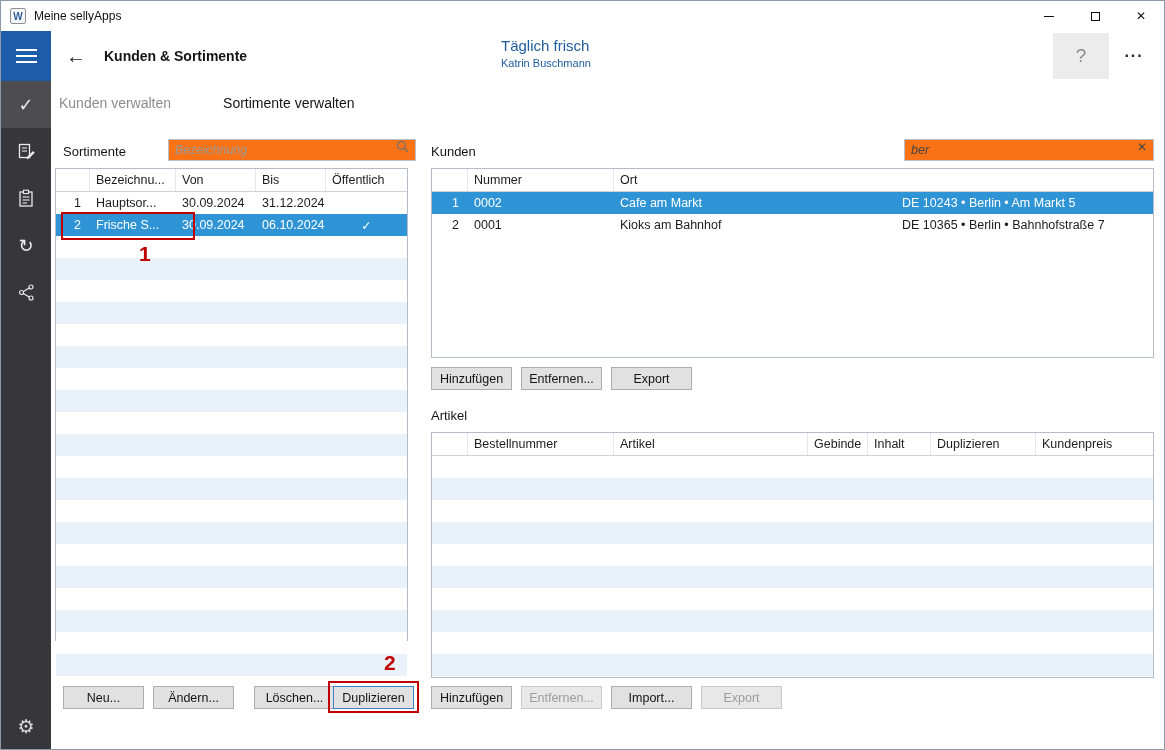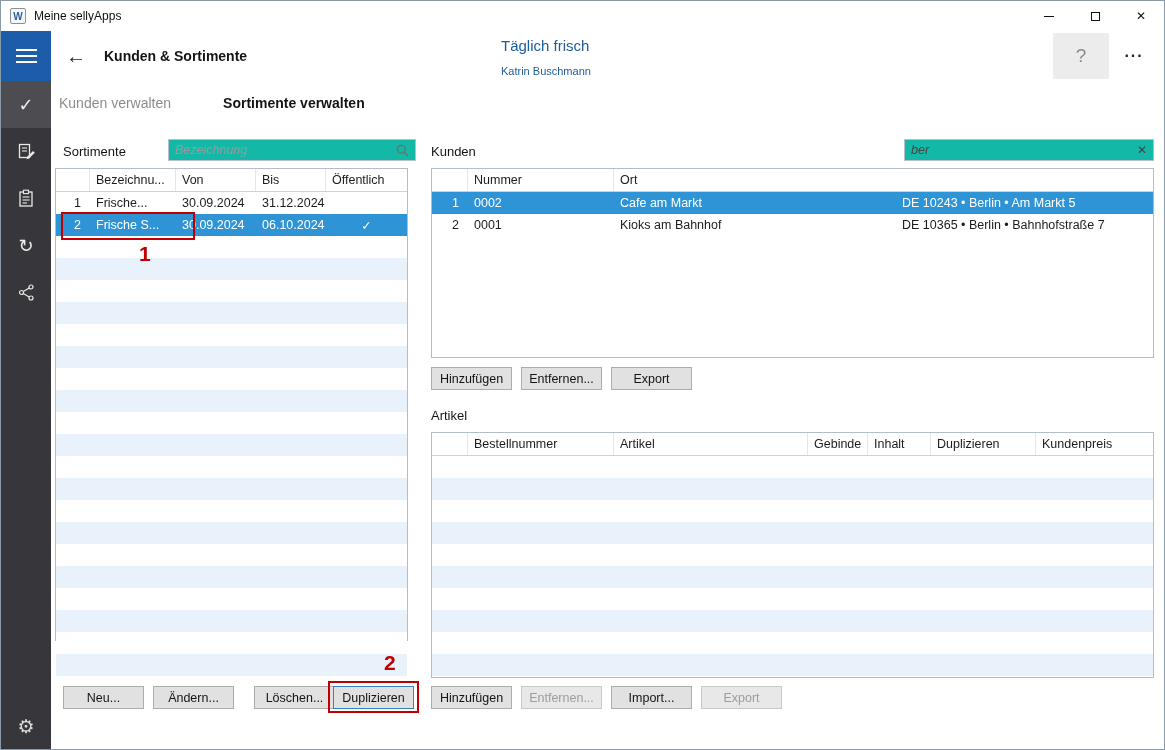--- a/index.html
+++ b/index.html
@@ -18,39 +18,39 @@
   .glyph-close{font-size:12px;line-height:1}
 
   
   .header{position:absolute;top:30px;left:0;right:0;height:50px;background:#fff}
   .hamburger{position:absolute;left:0;top:0;width:50px;height:50px;background:#1d5ca8;display:flex;flex-direction:column;align-items:center;justify-content:center;gap:4px}
   .hamburger i{display:block;width:21px;height:2px;background:#fff}
   .back-btn{position:absolute;left:58px;top:0;width:34px;height:50px;display:flex;align-items:center;justify-content:center;font-size:20px;color:#1a1a1a}
   .page-title{position:absolute;left:103px;top:0;height:50px;display:flex;align-items:center;font-size:14px;font-weight:700;color:#141414}
   .context{position:absolute;left:500px;top:6px;width:310px;text-align:left}
   .context-title{font-size:15px;color:#1d5c9e}
-  .context-sub{font-size:11px;color:#1d5c9e;margin-top:11px}
+  .context-sub{font-size:11px;color:#1d5c9e;margin-top:3px}
   .help-btn{position:absolute;right:55px;top:2px;width:56px;height:46px;background:#ececec;display:flex;align-items:center;justify-content:center;font-size:19px;color:#8a8a8a}
   .more-btn{position:absolute;right:10px;top:0;width:40px;height:50px;display:flex;align-items:center;justify-content:center;font-size:16px;font-weight:bold;color:#222;letter-spacing:1px}
 
   
   .sidebar{position:absolute;left:0;top:80px;width:50px;bottom:0;background:#37373b;display:flex;flex-direction:column}
   .nav-item{height:47px;display:flex;align-items:center;justify-content:center;color:#ececec}
   .nav-item.selected{background:#4c4c51}
   .nav-glyph{font-size:18px;line-height:1}
   .nav-gear{margin-top:auto;height:46px;display:flex;align-items:center;justify-content:center;color:#d9d9d9;font-size:19px}
 
   
   .content{position:absolute;left:50px;top:80px;right:0;bottom:0;background:#fff}
   .tabs{position:absolute;left:8px;top:0;height:44px;display:flex;align-items:center;gap:52px}
   .tab{font-size:14px;color:#8c8c8c}
-  .tab.active{color:#141414;font-weight:700}
+  .tab.active{color:#141414;font-weight:400}
 
   .panel-label{position:absolute;font-size:13px;color:#141414}
-  .searchbox{position:absolute;height:22px;background:#14b8a6;border:1px solid #b6c0ca;display:flex;align-items:center;padding:0 6px 0 4px}
+  .searchbox{position:absolute;height:22px;background:#f97316;border:1px solid #b6c0ca;display:flex;padding:0 6px 0 4px}
   .searchbox input{flex:1;min-width:0;border:0;outline:0;background:transparent;font-family:"Liberation Sans",sans-serif;font-size:12.5px;font-style:italic;color:#444;padding:0 2px}
   .searchbox input::placeholder{font-style:italic;color:#9a9a9a}
   .search-icon{flex:0 0 auto;margin-left:4px}
   .clear-icon{flex:0 0 auto;margin-left:4px;font-size:12px;color:#444}
 
   .grid{position:absolute;background:#fff;border:1px solid #b3bdc7}
   .grid-header{display:flex;height:23px;border-bottom:1px solid #cdd3d9;background:#fff}
   .gh{display:flex;align-items:center;padding:0 6px;font-size:12.5px;color:#1c1c1c;border-right:1px solid #e3e6ea;height:100%;overflow:hidden;white-space:nowrap}
   .gh:last-child{border-right:0}
   .grid-body{position:relative;overflow:hidden}
@@ -183,21 +183,21 @@
       <div class="grid-header">
         <div class="gh sg0"></div>
         <div class="gh sg1">Bezeichnu...</div>
         <div class="gh sg2">Von</div>
         <div class="gh sg3">Bis</div>
         <div class="gh sg4">Öffentlich</div>
       </div>
       <div class="grid-body striped" style="height:485px">
         <div class="grid-row">
           <div class="gc sg0 num">1</div>
-          <div class="gc sg1">Frische...</div>
+          <div class="gc sg1">Hauptsor...</div>
           <div class="gc sg2">30.09.2024</div>
           <div class="gc sg3">31.12.2024</div>
           <div class="gc sg4 center"></div>
         </div>
         <div class="grid-row selected">
           <div class="gc sg0 num">2</div>
           <div class="gc sg1">Frische S...</div>
           <div class="gc sg2">30.09.2024</div>
           <div class="gc sg3">06.10.2024</div>
           <div class="gc sg4 center">✓</div>

